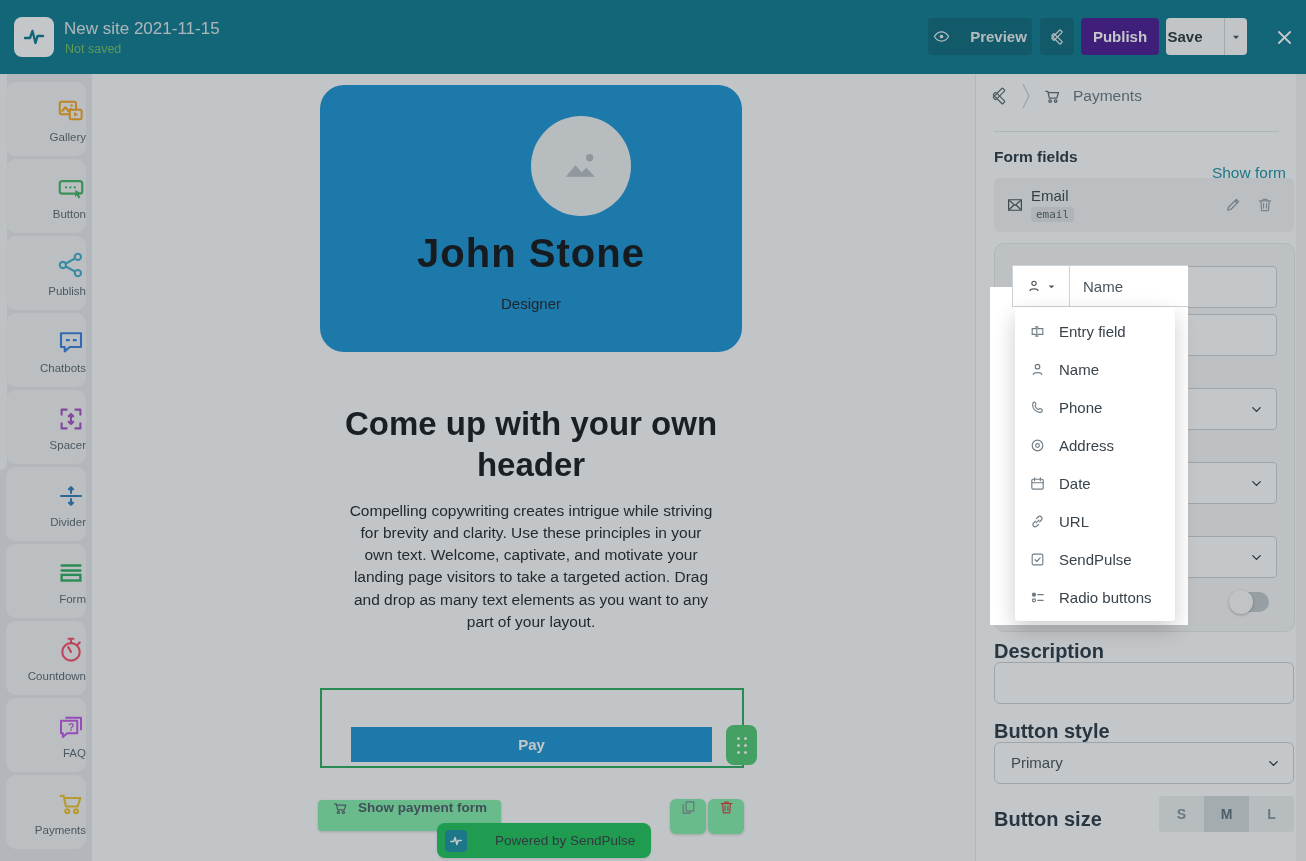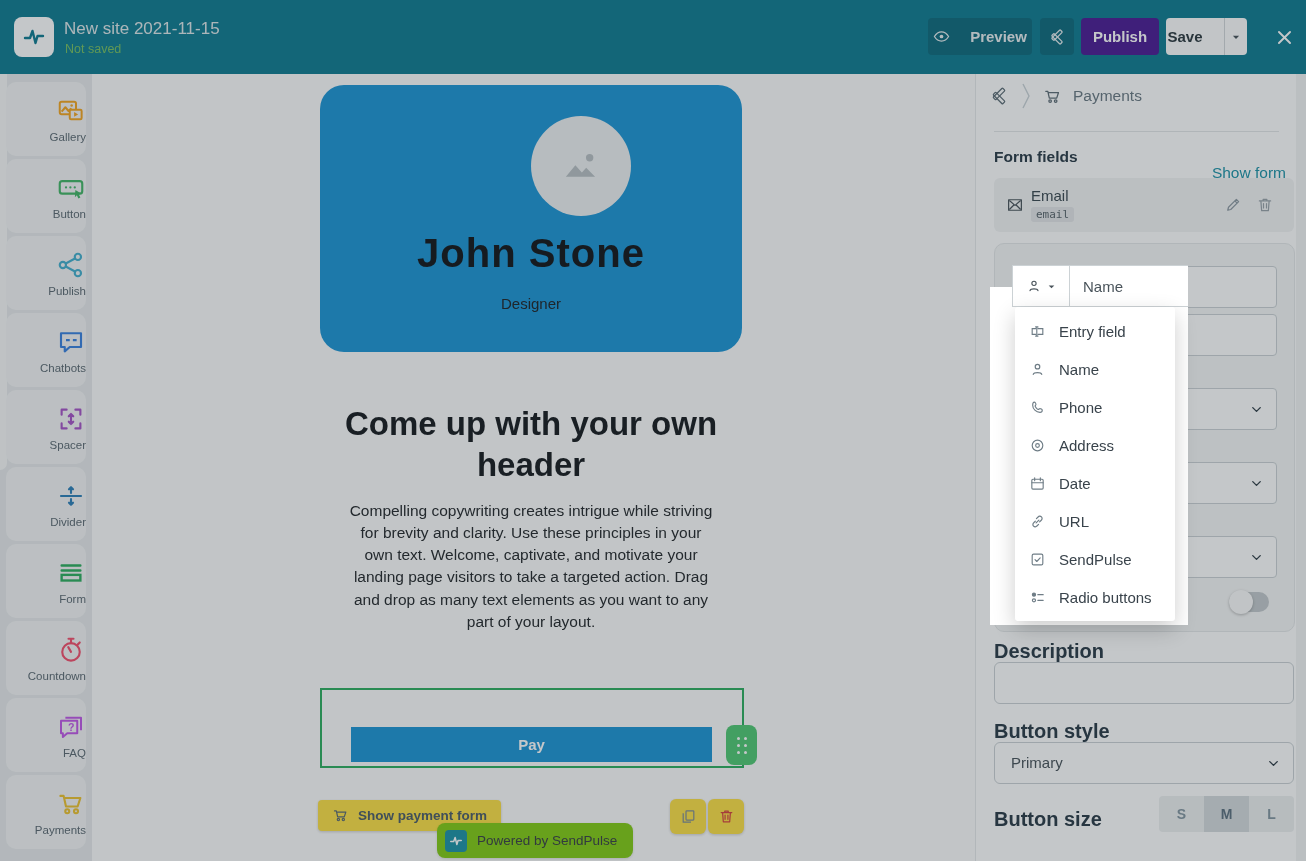--- a/index.html
+++ b/index.html
@@ -41,27 +41,27 @@
   .page-p  { position:absolute; left:253px; top:426px; width:372px; text-align:center; font-size:15.5px; line-height:1.43; color:#272b2e; }
 
   .selection { position:absolute; left:228px; top:614px; width:424px; height:80px; border:2px solid #2fae60; }
   .pay-btn { position:absolute; left:259px; top:653px; width:361px; height:35px; background:#1e96d6; color:#fff;
              font-size:15px; font-weight:bold; display:flex; align-items:center; justify-content:center; cursor:pointer; }
   .drag-handle { position:absolute; left:634px; top:651px; width:31px; height:40px; background:#52c974; border-radius:8px;
                  display:flex; align-items:center; justify-content:center; cursor:grab; }
   .dots { display:grid; grid-template-columns:3px 3px; grid-gap:4px; }
   .dots span { width:3px; height:3px; border-radius:50%; background:#fff; }
 
-  .chip { position:absolute; background:#fde047; border-radius:4px; box-shadow:0 1px 3px rgba(0,0,0,.18);
-          display:flex; align-items:center; justify-content:center; cursor:pointer; }
+  .chip { position:absolute; background:#86efac; border-radius:4px; box-shadow:0 1px 3px rgba(0,0,0,.18);
+          display:flex; justify-content:center; cursor:pointer; }
   .chip-tooltip { left:226px; top:726px; height:31px; padding:0 14px; gap:9px; font-size:13.5px; font-weight:bold; color:#4d5e69; }
   .chip-copy  { left:578px; top:725px; width:36px; height:35px; border-radius:6px; color:#7f8d96; }
   .chip-trash { left:616px; top:725px; width:36px; height:35px; border-radius:6px; color:#d64541; }
-  .powered { position:absolute; left:345px; top:749px; height:35px; padding:0 16px 0 8px; background:#84cc16; border-radius:8px;
-             display:flex; align-items:center; gap:10px; box-shadow:0 1px 3px rgba(0,0,0,.12); }
+  .powered { position:absolute; left:345px; top:749px; height:35px; padding:0 16px 0 8px; background:#22c55e; border-radius:8px;
+             display:flex; align-items:center; gap:28px; box-shadow:0 1px 3px rgba(0,0,0,.12); }
   .powered .plogo { width:22px; height:22px; border-radius:4px; background:#1e93a8; color:#fff; display:flex; align-items:center; justify-content:center; }
   .powered .ptxt { font-size:13.5px; color:#3a4146; }
 
   
   .panel { position:absolute; left:975px; top:74px; width:331px; height:787px; background:#fff; border-left:1px solid #e7eaeb; z-index:6; }
   .scroll-strip { position:absolute; right:0; top:0; width:10px; height:100%; background:#f3f4f5; }
   .crumbs { position:absolute; left:13px; top:8px; height:28px; display:flex; align-items:center; gap:11px; color:#5f6e77; }
   .crumbs .crumb-label { font-size:15.5px; color:#6b7a84; }
   .panel-divider { position:absolute; left:18px; top:57px; width:285px; height:1px; background:#e4e7e8; }
   .ff-title { position:absolute; left:18px; top:74px; font-size:15.5px; font-weight:bold; color:#2c3c48; }

